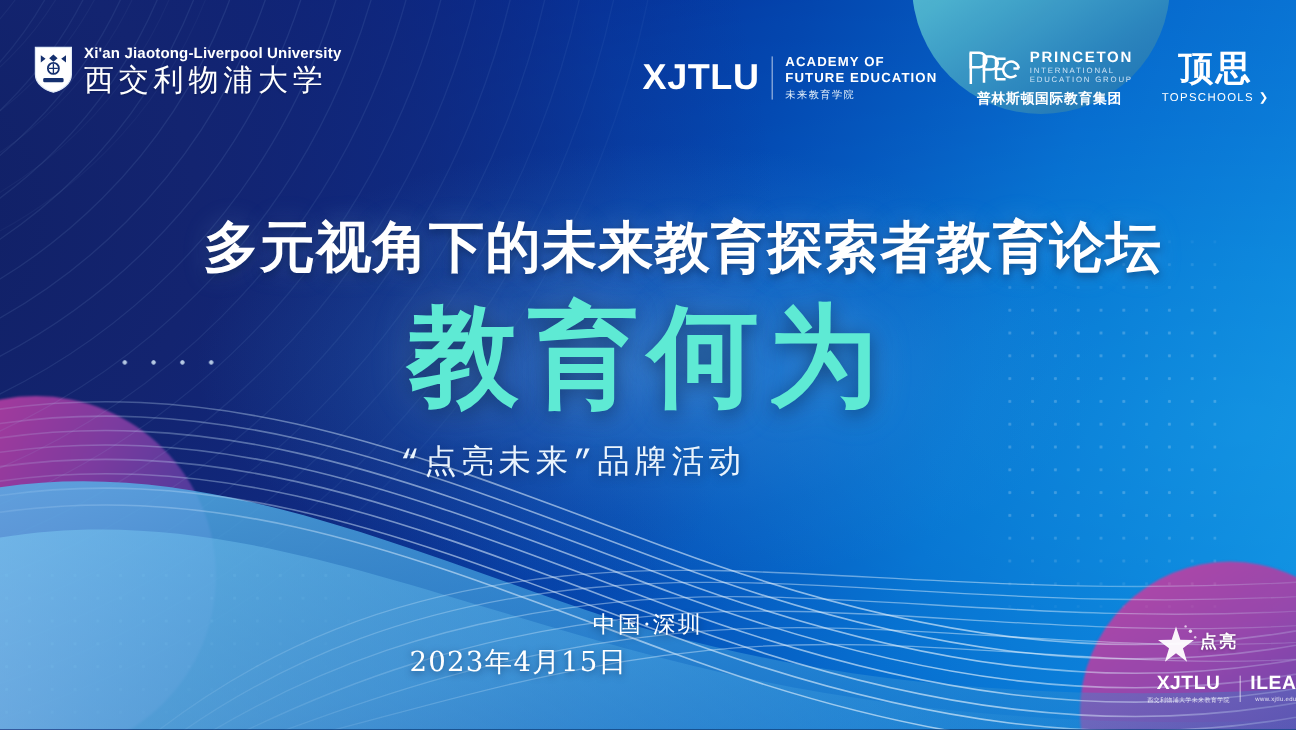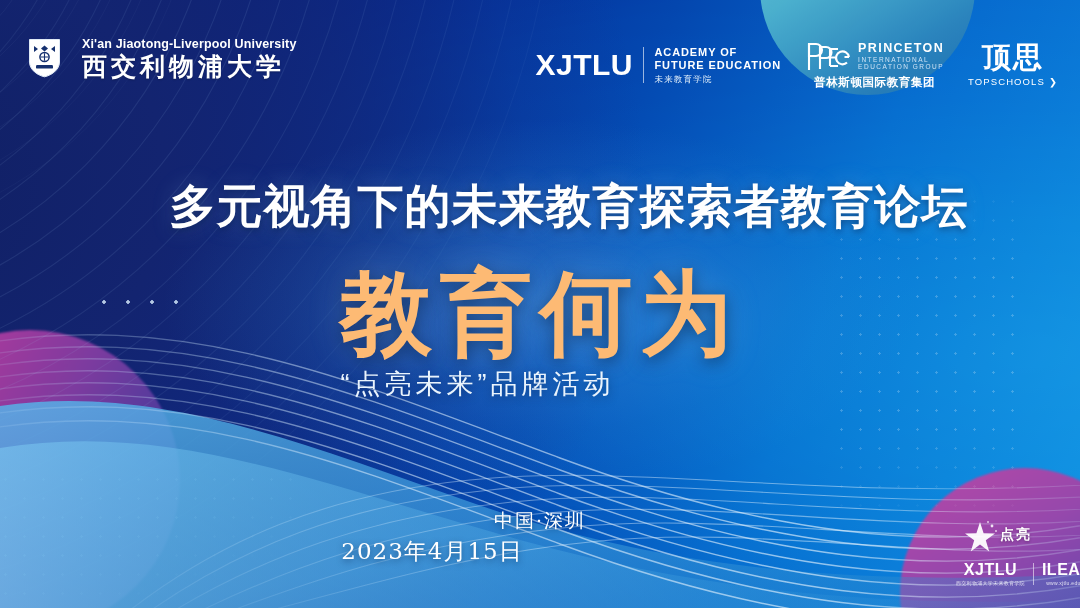--- a/index.html
+++ b/index.html
@@ -77,29 +77,29 @@
   .dots-mid{left:92px;top:296px;width:96px;height:12px;opacity:.85;
     background-image:radial-gradient(circle, rgba(220,240,255,.95) 1.5px, rgba(255,255,255,0) 2.1px);
     background-size:24px 12px;}
 
   
   .waves{position:absolute;left:0;bottom:-10px;width:1080px;height:330px;}
 
   
   .header{position:absolute;left:0;top:0;width:1080px;height:118px;}
 
-  .logo-xjtlu-cn{position:absolute;left:28px;top:38px;display:flex;align-items:center;gap:21px;}
+  .logo-xjtlu-cn{position:absolute;left:28px;top:38px;display:flex;align-items:center;gap:9px;}
   .shield{width:33px;height:40px;flex:0 0 auto;}
   .xj-words{display:flex;flex-direction:column;line-height:1;}
   .xj-en{
     color:#ffffff;font-size:12.5px;letter-spacing:.15px;font-weight:600;
     white-space:nowrap;margin-bottom:3px;
   }
   .xj-cn{
-    color:#ffffff;font-size:25px;font-weight:700;letter-spacing:4px;white-space:nowrap;
+    color:#ffffff;font-size:25px;font-weight:400;letter-spacing:4px;white-space:nowrap;
     font-family:"DejaVu Serif","Liberation Serif",serif;
     text-shadow:0 1px 2px rgba(0,0,0,.22);
   }
 
   .logo-row-right{position:absolute;right:22px;top:40px;display:flex;align-items:center;gap:24px;}
 
   .logo-afe{display:flex;align-items:center;gap:10px;}
   .afe-mark{color:#fff;font-size:30px;font-weight:800;letter-spacing:.5px;line-height:1;}
   .afe-rule{width:1.5px;height:36px;background:rgba(255,255,255,.6);}
   .afe-txt{display:flex;flex-direction:column;line-height:1.18;}
@@ -132,29 +132,28 @@
     text-shadow:0 2px 7px rgba(4,28,70,.55), 0 0 22px rgba(150,205,245,.28);
     white-space:nowrap;
     padding-left:29px;
   }
   .headline{
     position:absolute;left:0;top:248px;width:1080px;
     font-family:"DejaVu Serif","Liberation Serif",serif;
     font-weight:700;
     font-size:92px;
     letter-spacing:8px;
-    color:#fdba74;
+    color:#5eead4;
     text-shadow:0 4px 16px rgba(4,26,66,.6), 0 0 34px rgba(160,210,250,.3);
     white-space:nowrap;
     line-height:1.05;
-    margin-top:17px;
   }
   .sub-brand{
     position:absolute;left:0;top:366px;width:955px;
-    font-family:Liberation Sans, sans-serif;
+    font-family:Liberation Mono, monospace;
     font-size:27px;
     letter-spacing:4px;
     color:#eaf4fd;
     text-shadow:0 2px 8px rgba(5,30,72,.5);
     white-space:nowrap;
   }
   .venue{
     position:absolute;left:0;top:508px;width:1080px;
     font-family:"DejaVu Serif","Liberation Serif",serif;
     font-size:19px;letter-spacing:2px;color:#ffffff;

